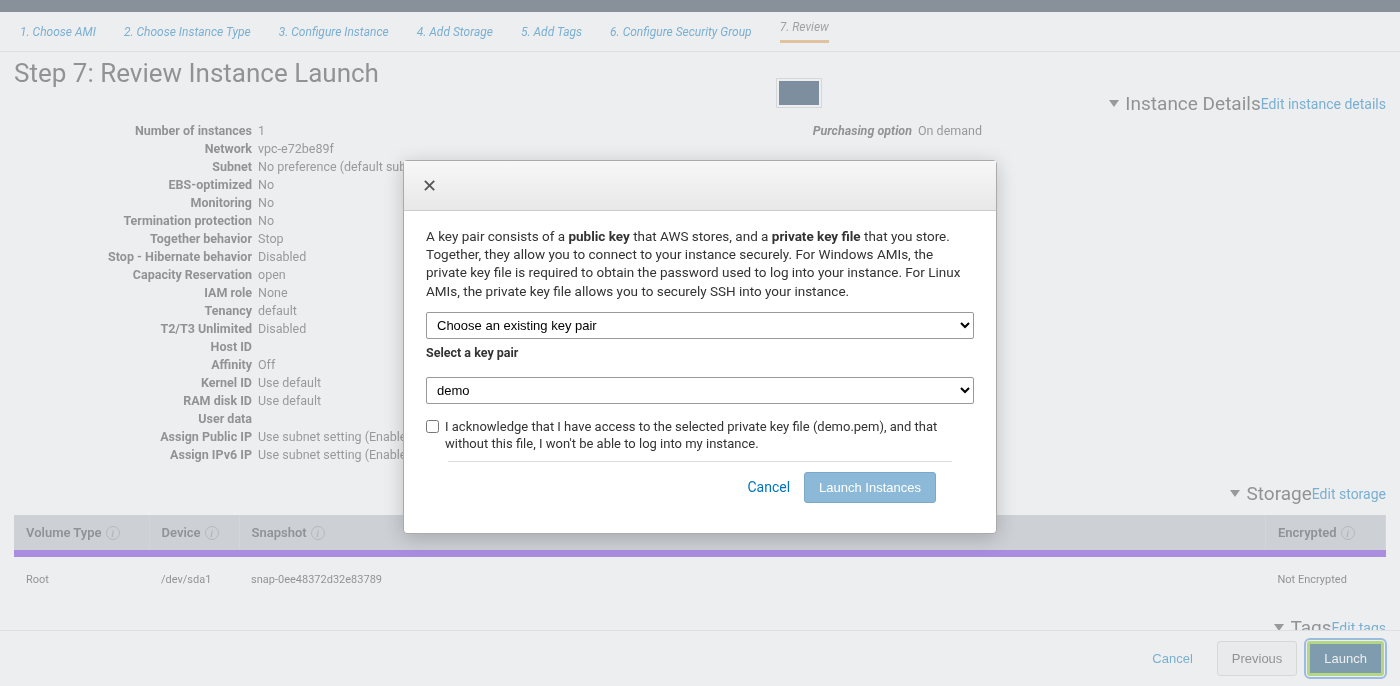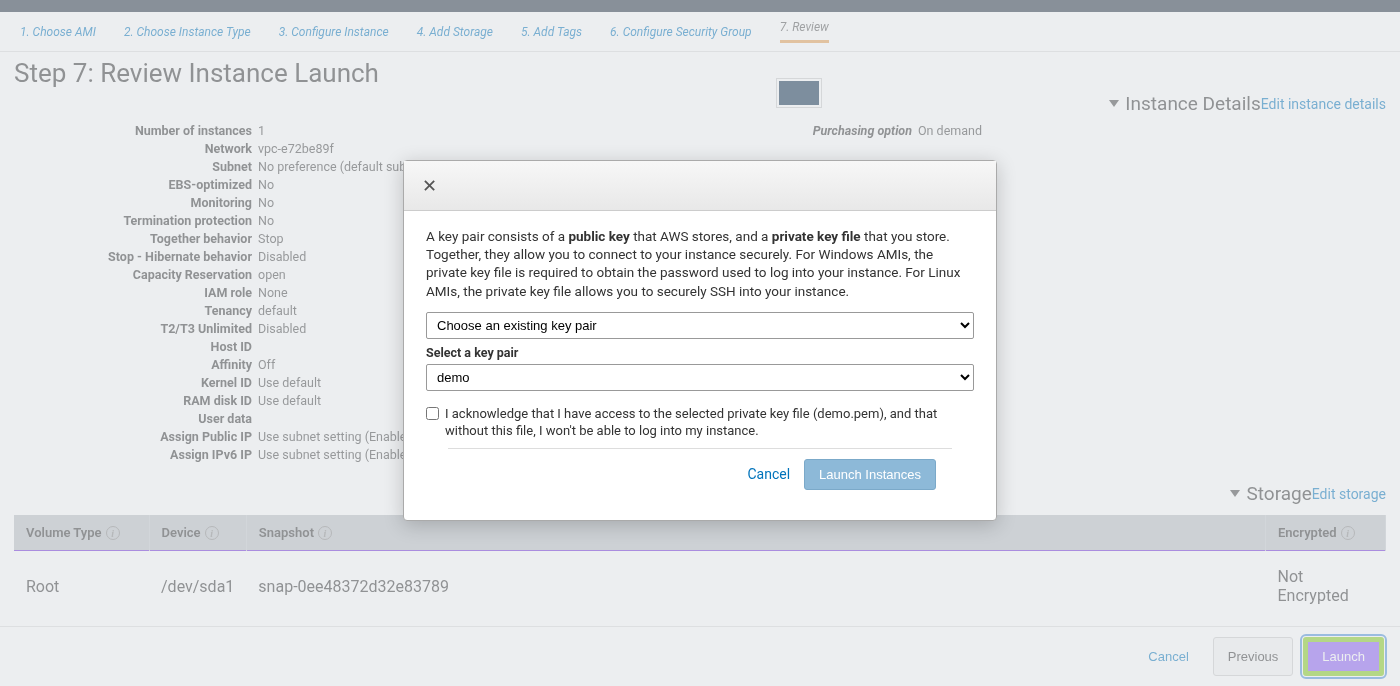--- a/index.html
+++ b/index.html
@@ -93,22 +93,22 @@
   background: #babec3;
   color: #333;
   font-weight: 600;
   text-align: left;
   padding: 10px 12px;
   font-size: 13px;
   border-right: 1px solid #c6c9ce;
 }
 .table td {
   padding: 16px 12px;
-  font-size: 16px;
-  border-top: 1px solid #6d28d9;
+  font-size: 11px;
+  border-top: 7px solid #6d28d9;
 }
 .info-icon {
   display: inline-block;
   width: 14px; height: 14px;
   border: 1px solid #888;
   border-radius: 50%;
   font-size: 10px;
   line-height: 13px;
   text-align: center;
   color: #888;
@@ -127,21 +127,21 @@
   background: #fff;
 }
 .btn {
   padding: 7px 14px;
   font-size: 13px;
   border-radius: 3px;
   cursor: pointer;
 }
 .btn-link { color: #0073bb; background: none; border: none; }
 .btn-default { background: #f5f5f5; border: 1px solid #ccc; color: #333; }
-.btn-primary { background: #8b5cf6; border: 5px solid #84cc16; color: #fff; }
+.btn-primary { background: #0c4a6e; border: 3px solid #84cc16; color: #fff; }
 .btn-primary-soft { background: #8db9d8; border: 1px solid #7ba9c9; color: #fff; }
 .btn-focus { outline: 2px solid #4a90d9; outline-offset: 1px; }
 
 
 .scrim {
   position: absolute;
   inset: 0;
   background: rgba(220,224,228,0.55);
 }
 .modal {
@@ -184,21 +184,21 @@
 .modal-body a { color: #0073bb; text-decoration: none; }
 .modal-body select {
   width: 100%;
   padding: 4px 6px;
   font-size: 13px;
   margin-bottom: 6px;
   border: 1px solid #999;
   border-radius: 2px;
   background: #fff;
 }
-.field-label { font-weight: 700; font-size: 12.5px; margin-bottom: 2px; display:block; }
+.field-label { font-weight: 700; font-size: 12.5px; margin-bottom: 15px; display:block; }
 .ack-row { display: flex; gap: 6px; align-items: flex-start; margin-top: 8px; font-size: 13px; }
 .ack-row input { margin-top: 2px; }
 .modal-footer {
   border-top: 1px solid #ddd;
   padding: 10px 16px 14px;
   margin: 8px 22px 0;
   display: flex;
   justify-content: flex-end;
   gap: 14px;
   align-items: center;

